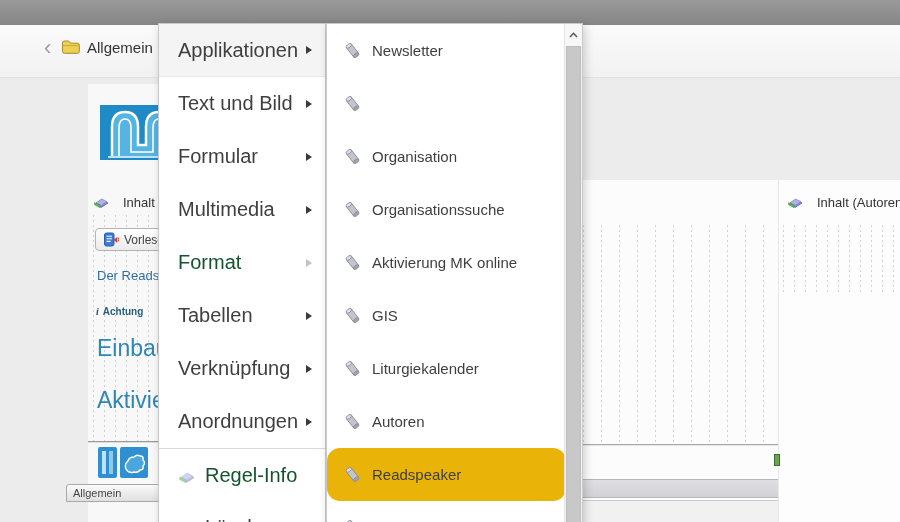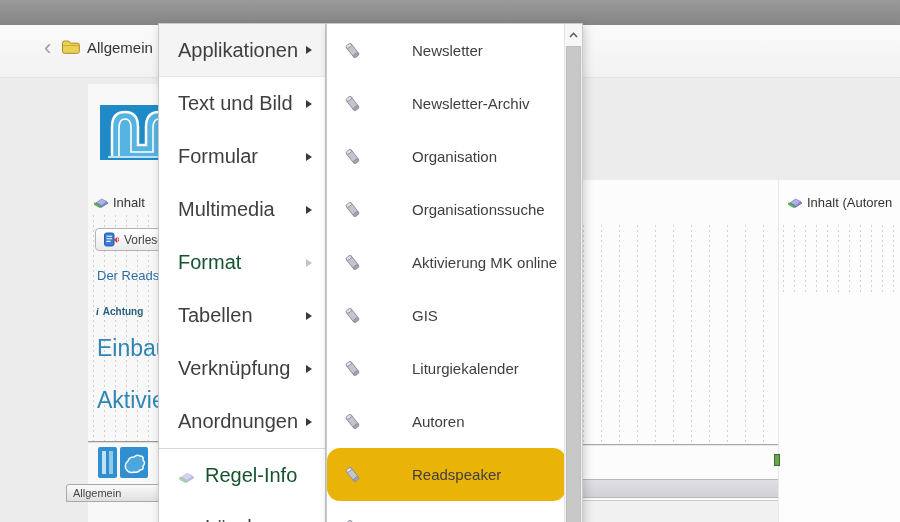--- a/index.html
+++ b/index.html
@@ -12,21 +12,21 @@
   .crumb-folder{position:absolute;left:61px;top:14px;width:19px;height:16px;}
   .crumb-label{position:absolute;left:87px;top:14px;font-size:15px;color:#333;white-space:nowrap;}
   
   .panelA{position:absolute;left:88px;top:84px;width:238px;height:438px;background:#f8f8f8;overflow:hidden;}
   .logo-box{position:absolute;left:12px;top:21px;width:130px;height:55px;}
   .colguides{position:absolute;opacity:.5;
     -webkit-mask-image:repeating-linear-gradient(to bottom,#000 0 2px,transparent 2px 5px);
     mask-image:repeating-linear-gradient(to bottom,#000 0 2px,transparent 2px 5px);}
   .guides11{background-image:repeating-linear-gradient(to right,#a9a9a9 0 1px,transparent 1px 11px);}
   .guides18{background-image:repeating-linear-gradient(to right,#a9a9a9 0 1px,transparent 1px 18px);}
-  .content-header{position:absolute;display:flex;align-items:center;gap:3px;font-size:13px;color:#333;white-space:nowrap;}
+  .content-header{position:absolute;display:flex;align-items:center;gap:13px;font-size:13px;color:#333;white-space:nowrap;}
   .hdr-icon{width:17px;height:16px;flex:0 0 auto;}
   .listen-btn{position:absolute;left:7px;top:144px;height:23px;width:120px;display:flex;align-items:center;gap:5px;
     padding:0 8px;box-sizing:border-box;border:1px solid #b3b3b3;border-radius:4px;
     background:linear-gradient(#ffffff,#ebebeb);font-size:12px;color:#444;cursor:pointer;white-space:nowrap;}
   .intro-text{position:absolute;left:9px;top:184px;font-size:13px;color:#2e6da4;white-space:nowrap;}
   .notice{position:absolute;left:8px;top:222px;font-size:10px;font-weight:bold;color:#285f7d;white-space:nowrap;}
   .notice .ni{color:#1a5276;font-family:"Liberation Serif","DejaVu Serif",serif;font-style:italic;margin-right:4px;}
   .h-blue{position:absolute;left:9px;font-size:23px;color:#2e86b5;white-space:nowrap;}
   .dark-hline{position:absolute;left:0;top:357px;width:238px;height:1px;background:#9a9a9a;border-bottom:1px solid #dedede;}
   .blk-icon{position:absolute;top:363px;}
@@ -47,21 +47,21 @@
   #context-menu{left:158px;width:168px;height:532px;}
   #submenu{left:326px;width:257px;height:532px;}
   .mrow{height:53px;display:flex;align-items:center;padding-left:19px;box-sizing:border-box;font-size:20px;color:#3f3f3f;cursor:pointer;white-space:nowrap;}
   .mrow.open{background:#f4f4f4;border-bottom:1px solid #e8e8e8;}
   .mrow.disabled{color:#14532d;cursor:default;}
   .mrow.disabled .marrow{border-left-color:#c3c3c3;}
   .mrow.sep{border-top:1px solid #d9d9d9;}
   .marrow{margin-left:auto;margin-right:13px;width:0;height:0;border-left:6px solid #3a3a3a;border-top:4.5px solid transparent;border-bottom:4.5px solid transparent;}
   .mi{width:18px;height:17px;margin-right:9px;flex:0 0 auto;}
   .mi.dim{opacity:.55;}
-  .srow{height:53px;display:flex;align-items:center;padding-left:17px;box-sizing:border-box;font-size:15px;color:#3f3f3f;cursor:pointer;white-space:nowrap;width:239px;gap:40px;}
+  .srow{height:53px;display:flex;align-items:center;padding-left:17px;box-sizing:border-box;font-size:15px;color:#3f3f3f;cursor:pointer;white-space:nowrap;width:239px;}
   .srow.hl{background:#eab308;border-radius:13px;}
   .srow .mi{margin-right:10px;}
   .sb{position:absolute;right:0;top:0;bottom:0;width:17px;background:#f3f3f3;border-left:1px solid #e4e4e4;}
   .sb-btn{position:absolute;left:0;top:0;width:17px;height:22px;background:#f7f7f7;display:flex;align-items:center;justify-content:center;cursor:pointer;}
   .sb-thumb{position:absolute;left:1px;top:22px;width:15px;bottom:0;background:#c8c8c8;border:1px solid #bdbdbd;box-sizing:border-box;cursor:pointer;}
 </style>
 </head>
 <body>
 
 <div id="stage">
@@ -217,21 +217,20 @@
           <span>Newsletter</span>
         </div>
         <div class="srow">
           <span class="mi"><svg width="17" height="17" viewBox="0 0 17 17">
               <g transform="rotate(-38 8.5 8.5)">
                 <rect x="5.4" y="2" width="6.2" height="13" rx="1" fill="#c3c4ce" stroke="#8d8e99" stroke-width="0.9"></rect>
                 <ellipse cx="8.5" cy="2.6" rx="3.1" ry="1.7" fill="#e2e3ea" stroke="#8d8e99" stroke-width="0.9"></ellipse>
                 <ellipse cx="8.5" cy="14.4" rx="3.1" ry="1.7" fill="#a2a3ae" stroke="#8d8e99" stroke-width="0.9"></ellipse>
               </g>
             </svg></span>
-          <span>Newsletter-Archiv</span>
         </div>
         <div class="srow">
           <span class="mi"><svg width="17" height="17" viewBox="0 0 17 17">
               <g transform="rotate(-38 8.5 8.5)">
                 <rect x="5.4" y="2" width="6.2" height="13" rx="1" fill="#c3c4ce" stroke="#8d8e99" stroke-width="0.9"></rect>
                 <ellipse cx="8.5" cy="2.6" rx="3.1" ry="1.7" fill="#e2e3ea" stroke="#8d8e99" stroke-width="0.9"></ellipse>
                 <ellipse cx="8.5" cy="14.4" rx="3.1" ry="1.7" fill="#a2a3ae" stroke="#8d8e99" stroke-width="0.9"></ellipse>
               </g>
             </svg></span>
           <span>Organisation</span>

